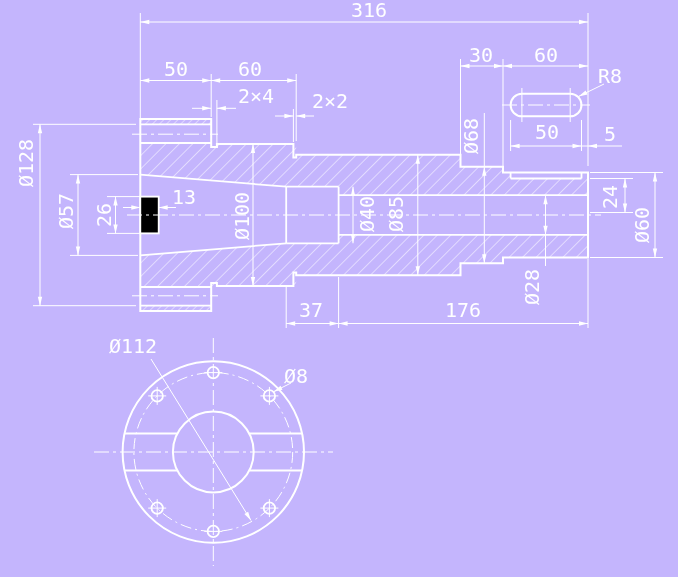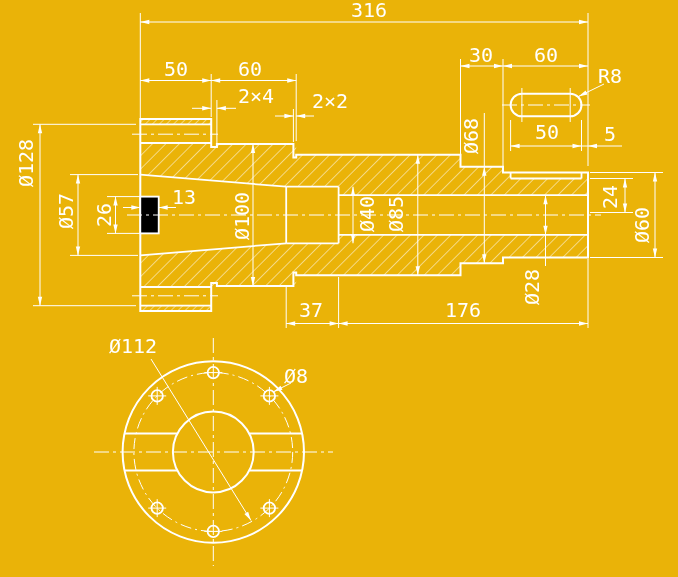--- a/index.html
+++ b/index.html
@@ -1,16 +1,16 @@
 <!DOCTYPE html>
 <html><head>
 <meta charset="utf-8">
 <style>
   html,body{margin:0;padding:0;background:#000;}
-  .stage{width:678px;height:577px;background:#eab308;position:relative;overflow:hidden;}
+  .stage{width:678px;height:577px;background:#c4b5fd;position:relative;overflow:hidden;}
   svg{display:block;}
   text{font-family:"DejaVu Sans Mono","Liberation Mono",monospace;font-size:20px;fill:#fff;}
   .thick{stroke:#fff;stroke-width:2;fill:none;}
   .med{stroke:#fff;stroke-width:1.8;fill:none;}
   .thin{stroke:#fff;stroke-width:1;fill:none;}
   .arrow{fill:#fff;stroke:none;}
   .cl{stroke:#fff;stroke-width:1;fill:none;stroke-dasharray:15 4 3 4;}
   .bolt{stroke:#fff;stroke-width:1;fill:none;stroke-dasharray:11 4 2 4;}
 </style>
 </head>

